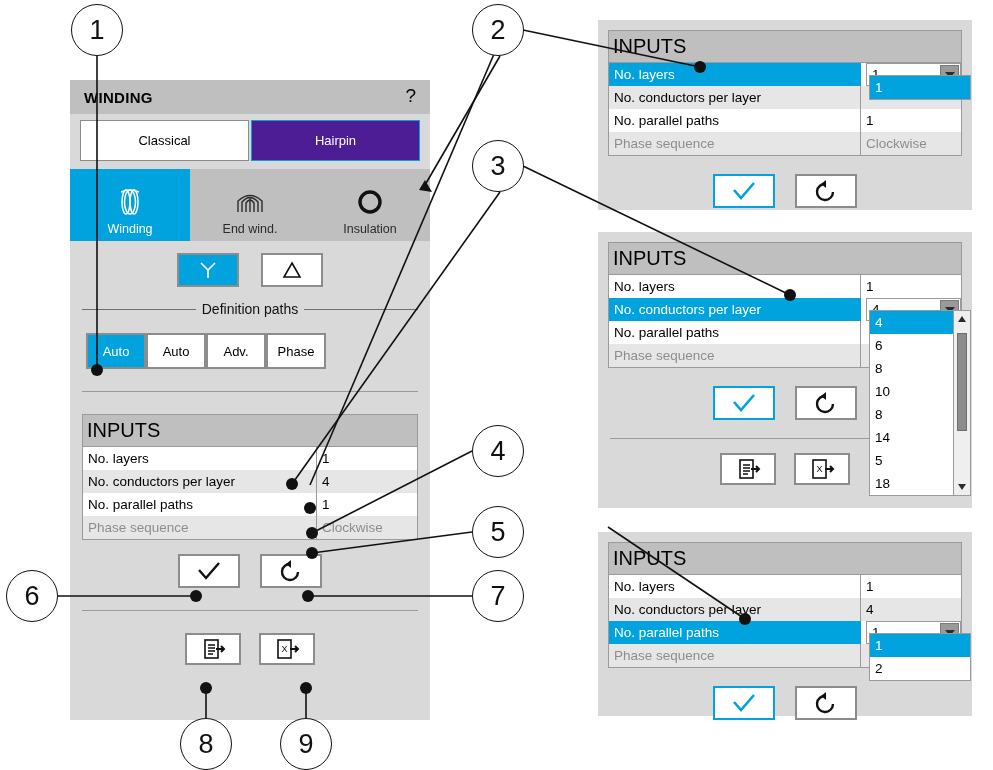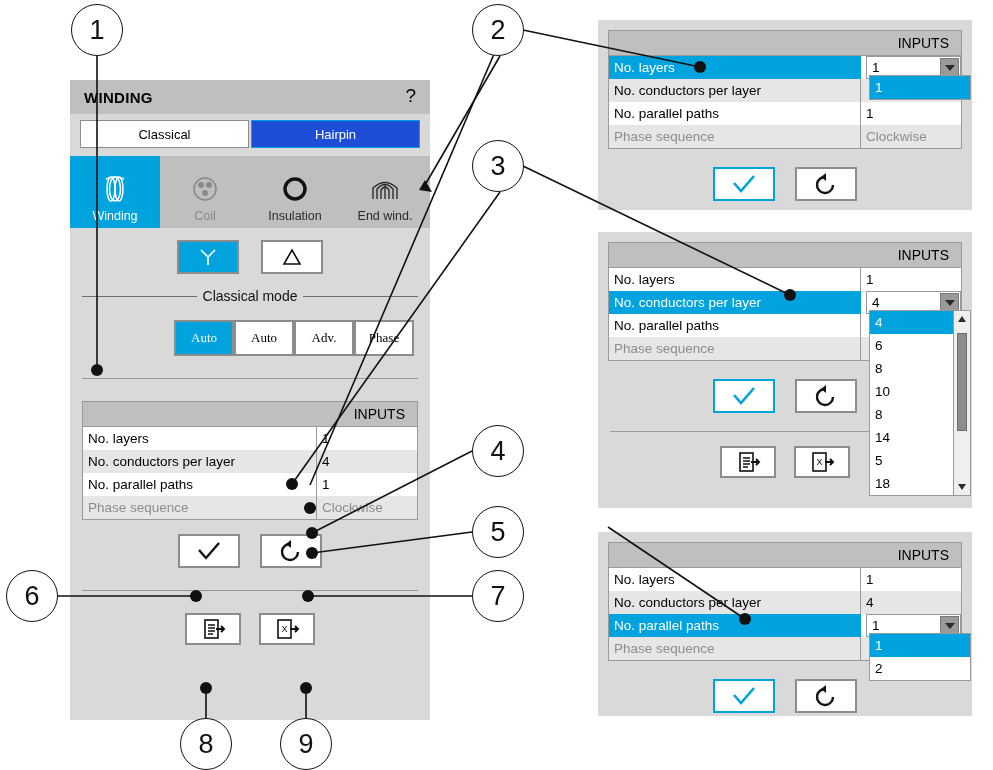--- a/index.html
+++ b/index.html
@@ -21,25 +21,25 @@
   .titlebar{
     height:34px;background:#bfbfbf;
     display:flex;align-items:center;justify-content:space-between;
     padding:0 14px;box-sizing:border-box;
   }
   .titlebar .t{font-weight:bold;font-size:15px;letter-spacing:.3px;}
   .titlebar .q{font-size:19px;line-height:1;padding-bottom:3px;}
 
   .seg-row{display:flex;padding:6px 10px 8px 10px;box-sizing:border-box;gap:2px;}
   .seg{
-    flex:1;height:28px;border:1px solid #8c8c8c;background:#fff;
+    flex:1;height:41px;border:1px solid #8c8c8c;background:#fff;
     display:flex;align-items:center;justify-content:center;
     font-size:13px;box-sizing:border-box;
   }
-  .seg.active{background:#1d4ed8;color:#fff;border-color:#00a3dd;}
+  .seg.active{background:#4c1d95;color:#fff;border-color:#00a3dd;}
 
   .tabbar{display:flex;height:72px;background:#bfbfbf;}
   .tab{
     flex:1;display:flex;flex-direction:column;align-items:center;justify-content:flex-end;
     padding-bottom:5px;box-sizing:border-box;font-size:12.5px;color:#2b2b2b;
   }
   .tab.active{background:#00a3dd;color:#fff;}
   .tab.dim{color:#8a8a8a;}
   .tab .ico{height:40px;display:flex;align-items:center;justify-content:center;}
 
@@ -54,37 +54,37 @@
   .groupline:after{margin-left:6px;}
 
   .btnrow{display:flex;justify-content:center;gap:22px;margin-top:12px;}
   .sqbtn{
     width:62px;height:34px;border:2px solid #8c8c8c;background:#fff;
     display:flex;align-items:center;justify-content:center;box-sizing:border-box;
     font-size:14px;
   }
   .sqbtn.active{background:#00a3dd;border-color:#8c8c8c;color:#fff;}
 
-  .moderow{display:flex;justify-content:flex-end;margin:16px 16px 0 16px;font-family:Liberation Serif, serif;}
+  .moderow{display:flex;justify-content:flex-start;margin:16px 16px 0 16px;}
   .modebtn{
     width:60px;height:36px;border:2px solid #8c8c8c;background:#fff;
     display:flex;align-items:center;justify-content:center;box-sizing:border-box;
     font-size:13px;
   }
   .modebtn.active{background:#00a3dd;color:#fff;}
 
   .hr{height:1px;background:#9a9a9a;margin:22px 12px 0 12px;}
 
   
   .inputs{
     border:1px solid #9a9a9a;background:#fff;box-sizing:border-box;
   }
   .inputs-head{
-    background:#bfbfbf;text-align:right;font-size:14px;
-    padding:4px 12px;border-bottom:1px solid #9a9a9a;
+    background:#bfbfbf;text-align:left;font-size:20px;
+    padding:4px 4px;border-bottom:1px solid #9a9a9a;
   }
   .irow{display:flex;font-size:13.5px;height:23px;align-items:stretch;}
   .irow .lbl{
     flex:1;display:flex;align-items:center;padding-left:5px;box-sizing:border-box;
     border-right:1px solid #9a9a9a;
   }
   .irow .val{
     width:100px;display:flex;align-items:center;padding-left:5px;box-sizing:border-box;
     position:relative;
   }
@@ -173,71 +173,60 @@
           <g fill="none" stroke="#ffffff" stroke-width="1.5">
             <ellipse cx="17" cy="17" rx="5.5" ry="12"></ellipse>
             <ellipse cx="13" cy="17" rx="4" ry="12"></ellipse>
             <ellipse cx="21" cy="17" rx="4" ry="12"></ellipse>
             <path d="M8 7 Q17 3 26 7"></path>
           </g>
         </svg>
       </span>
       <span>Winding</span>
     </div>
-    <div class="tab dim">
-      <span class="ico">
-        <svg width="34" height="34" viewBox="0 0 34 34">
-          <circle cx="17" cy="17" r="11" fill="none" stroke="#8a8a8a" stroke-width="1.6"></circle>
-          <circle cx="13" cy="13" r="3" fill="#8a8a8a"></circle>
-          <circle cx="21" cy="13" r="3" fill="#8a8a8a"></circle>
-          <circle cx="17" cy="21" r="3" fill="#8a8a8a"></circle>
-        </svg>
-      </span>
-      <span>Coil</span>
-    </div>
-    <div class="tab">
-      <span class="ico">
-        <svg width="34" height="34" viewBox="0 0 34 34">
-          <circle cx="17" cy="17" r="10" fill="none" stroke="#111" stroke-width="3.4"></circle>
-        </svg>
-      </span>
-      <span>Insulation</span>
-    </div>
     <div class="tab">
       <span class="ico">
         <svg width="34" height="34" viewBox="0 0 34 34">
           <g fill="none" stroke="#2b2b2b" stroke-width="1.4">
             <path d="M5 27 L5 16 Q17 5 29 16 L29 27"></path>
             <path d="M9 27 L9 17 Q17 8 25 17 L25 27"></path>
             <path d="M13 27 L13 18 Q17 12 21 18 L21 27"></path>
             <path d="M17 27 L17 13"></path>
           </g>
         </svg>
       </span>
       <span>End wind.</span>
     </div>
+    <div class="tab">
+      <span class="ico">
+        <svg width="34" height="34" viewBox="0 0 34 34">
+          <circle cx="17" cy="17" r="10" fill="none" stroke="#111" stroke-width="3.4"></circle>
+        </svg>
+      </span>
+      <span>Insulation</span>
+    </div>
   </div>
 
 
   <div class="btnrow">
     <div class="sqbtn active">
       <svg width="22" height="22" viewBox="0 0 22 22">
         <g fill="none" stroke="#ffffff" stroke-width="1.6">
           <path d="M4 4 L11 11 L18 4 M11 11 L11 19"></path>
         </g>
       </svg>
     </div>
     <div class="sqbtn">
       <svg width="22" height="22" viewBox="0 0 22 22">
         <path d="M11 4 L19 18 L3 18 Z" fill="none" stroke="#111" stroke-width="1.6"></path>
       </svg>
     </div>
   </div>
 
-  <div class="groupline">Classical mode</div>
+  <div class="groupline">Definition paths</div>
 
   <div class="moderow">
     <div class="modebtn active">Auto</div>
     <div class="modebtn">Auto</div>
     <div class="modebtn">Adv.</div>
     <div class="modebtn">Phase</div>
   </div>
 
   <div class="hr"></div>
 

